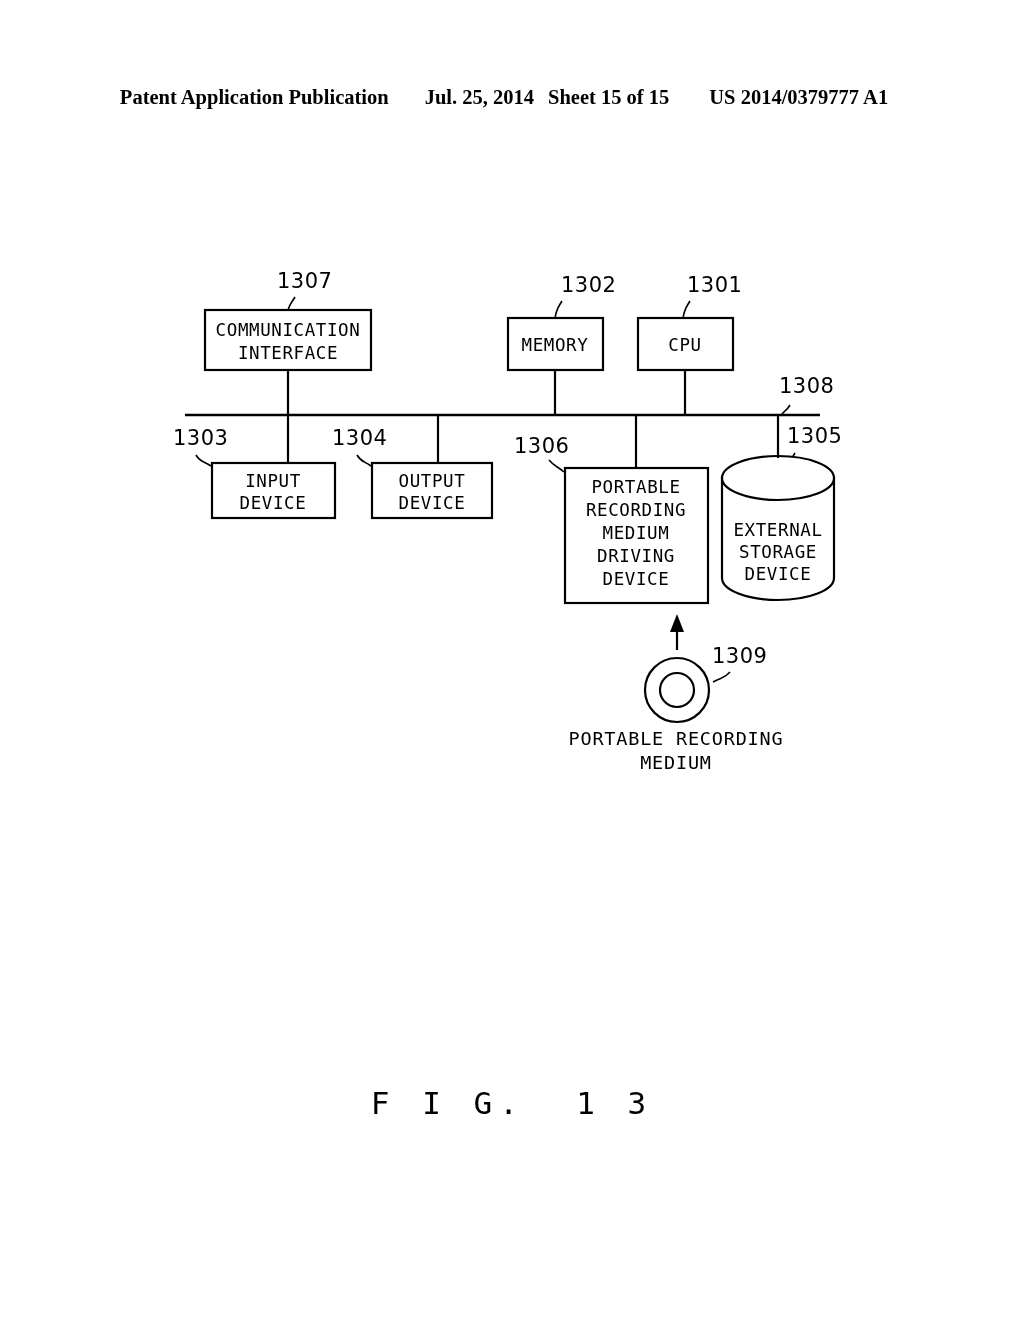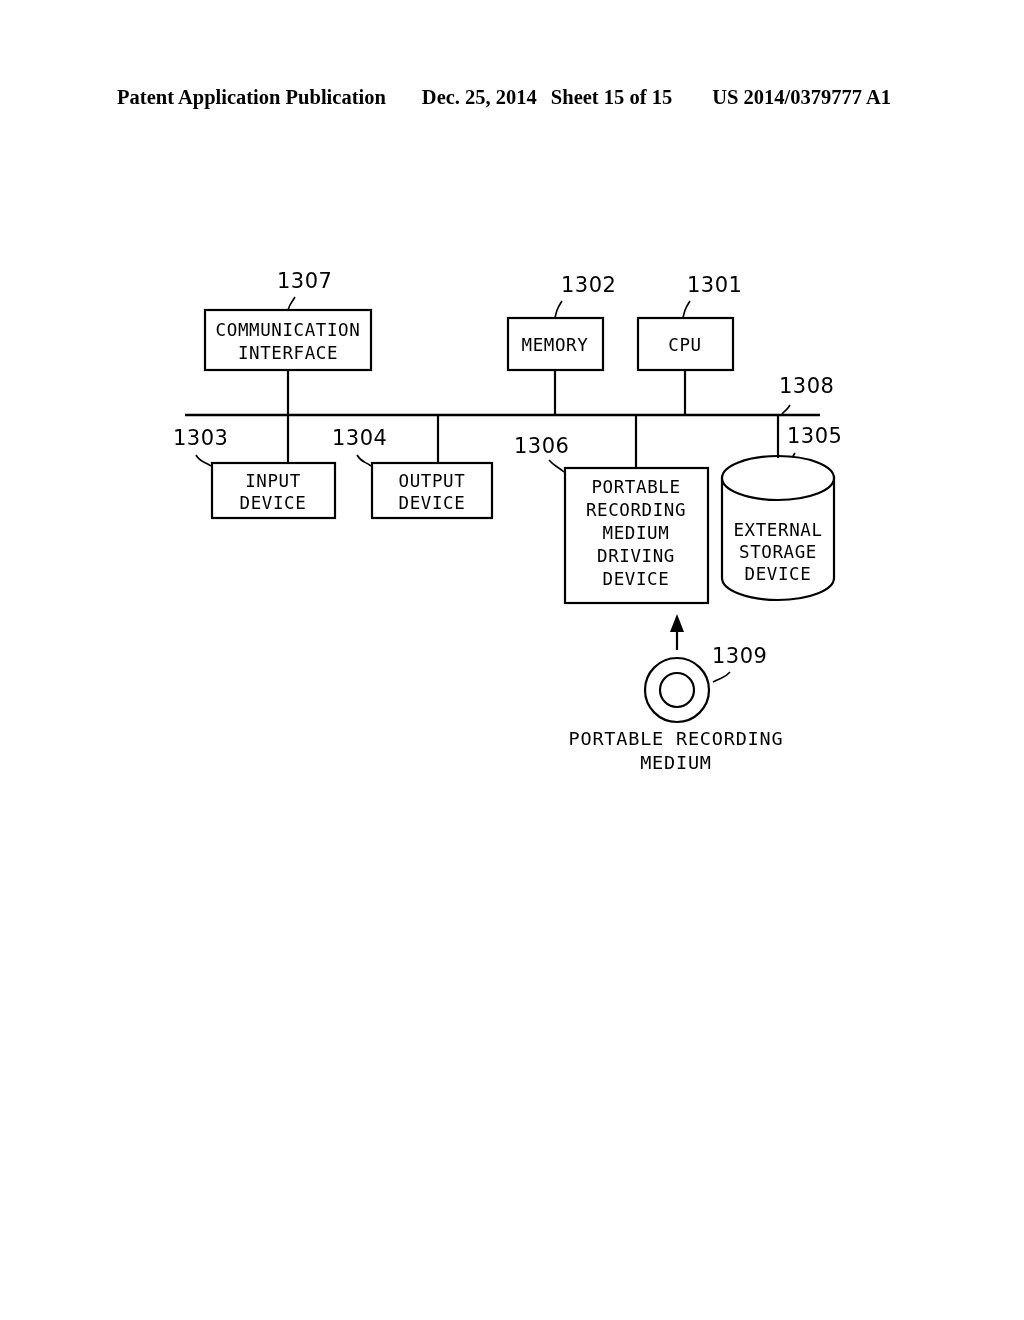--- a/index.html
+++ b/index.html
@@ -101,21 +101,21 @@
     fill: none;
   }
 </style>
 </head>
 <body>
 
 <div id="page">
 
   <div class="header">
     <span class="h-pub">Patent Application Publication</span>
-    <span class="h-date">Dec. 25, 2014</span>
+    <span class="h-date">Jul. 25, 2014</span>
     <span class="h-sheet">Sheet 15 of 15</span>
     <span class="h-pat">US 2014/0379777 A1</span>
   </div>
 
   <svg id="figure-svg" viewBox="0 0 1024 1320">
 
     <line class="bus" x1="185" y1="415" x2="820" y2="415"></line>
     <path class="leader" d="M 790,405 C 786,412 784,410 781,416"></path>
     <text class="ref-num" x="779" y="393">1308</text>
 
@@ -182,14 +182,15 @@
       <circle class="shape" cx="677" cy="690" r="32"></circle>
       <circle class="shape" cx="677" cy="690" r="17"></circle>
     </g>
     <text class="ref-num" x="712" y="663">1309</text>
     <path class="leader" d="M 730,672 C 724,679 722,677 713,682"></path>
     <text class="caption-text" x="676" y="745" text-anchor="middle">PORTABLE RECORDING</text>
     <text class="caption-text" x="676" y="769" text-anchor="middle">MEDIUM</text>
 
   </svg>
 
+  <div class="fig-caption">F I G.  1 3</div>
 
 </div>
 
 </body></html>

